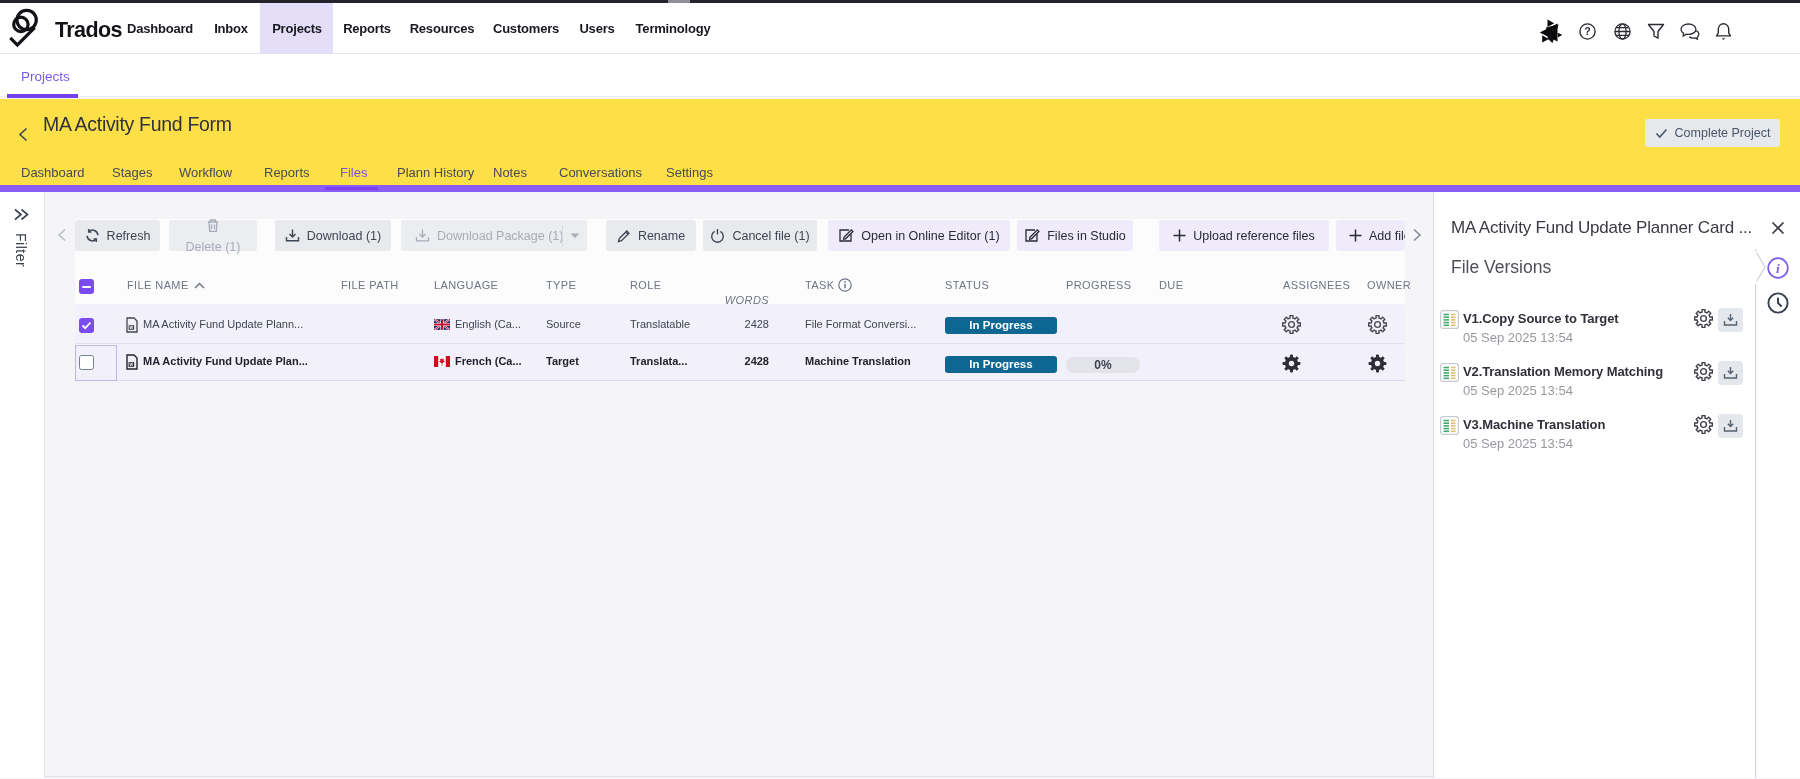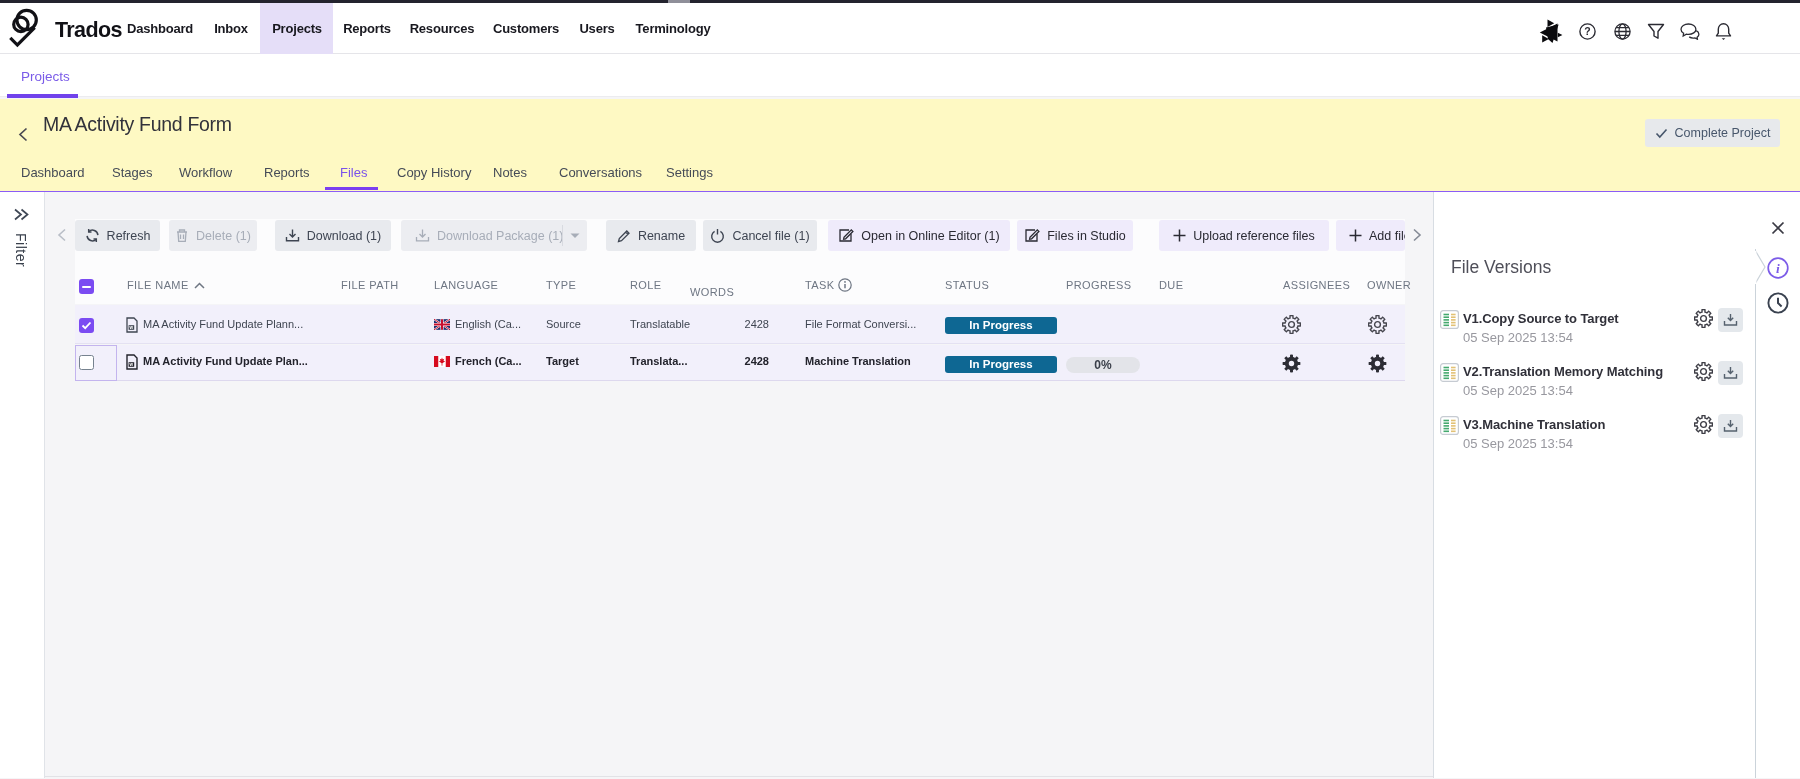--- a/index.html
+++ b/index.html
@@ -15,21 +15,21 @@
   .navitem { position:absolute; top:0; height:51px; line-height:51px; font-size:13px; font-weight:700; color:#18181F; letter-spacing:-0.2px; transform:translateX(-50%); }
   #nav-proj-bg { position:absolute; left:260px; top:0; width:73px; height:51px; background:#E5DEF8; }
   #brand { position:absolute; left:55px; top:15px; font-size:21.5px; font-weight:700; color:#111116; letter-spacing:-0.6px; }
 
   
   #crumbbar { left:0; top:54px; width:1800px; height:43px; background:#fff; border-bottom:1px solid #ECECEF; }
   #crumbbar .lnk { position:absolute; left:21px; top:15px; font-size:13.5px; color:#7A5BE8; }
   #crumbbar .ul { position:absolute; left:7px; top:40px; width:71px; height:4px; background:#7142EB; }
 
   
-  #hero { left:0; top:99px; width:1800px; height:93px; background:#fef9c3; border-bottom:1px solid #8b5cf6; }
+  #hero { left:0; top:99px; width:1800px; height:93px; background:#fde047; border-bottom:7px solid #8b5cf6; }
   #hero h1 { position:absolute; left:43px; top:14px; font-size:19.5px; font-weight:400; color:#32323B; letter-spacing:-0.3px; }
   .tab { position:absolute; top:66px; font-size:13px; color:#454B57; }
   .tab.on { color:#7A52EA; }
   #tabul { position:absolute; left:325px; top:88px; width:53px; height:3px; background:#7B3FF0; }
   #cpbtn { position:absolute; left:1645px; top:20px; width:135px; height:28px; background:#E7E9EC; border-radius:3px; color:#47566B; font-size:12.5px; display:flex; align-items:center; justify-content:center; }
 
   
   #content { left:0; top:192px; width:1800px; height:586px; background:#F5F5F7; }
   #lrail { position:absolute; left:0; top:0; width:45px; height:586px; background:#fff; border-right:1px solid #E0E3E8; }
   #lrail .flt { position:absolute; left:13px; top:41px; font-size:14px; color:#3A414D; writing-mode:vertical-rl; letter-spacing:0.5px; }
@@ -129,21 +129,21 @@
   <div class="abs" id="hero">
     <h1>MA Activity Fund Form</h1>
     <svg class="abs" style="left:18px; top:28px;" width="11" height="15" viewBox="0 0 11 15">
       <path d="M8.5 1.5 L2 7.5 L8.5 13.5" fill="none" stroke="#4A4A52" stroke-width="1.7"></path>
     </svg>
     <div class="tab" style="left:21px;">Dashboard</div>
     <div class="tab" style="left:112px;">Stages</div>
     <div class="tab" style="left:179px;">Workflow</div>
     <div class="tab" style="left:264px;">Reports</div>
     <div class="tab on" style="left:340px;">Files</div>
-    <div class="tab" style="left:397px;">Copy History</div>
+    <div class="tab" style="left:397px;">Plann History</div>
     <div class="tab" style="left:493px;">Notes</div>
     <div class="tab" style="left:559px;">Conversations</div>
     <div class="tab" style="left:666px;">Settings</div>
     <div id="tabul"></div>
     <div id="cpbtn">
       <svg width="13" height="11" viewBox="0 0 13 11" style="margin-right:7px;">
         <path d="M1.5 5.5 L4.8 9 L11.5 1.5" fill="none" stroke="#47566B" stroke-width="1.6"></path>
       </svg>
       <span>Complete Project</span>
     </div>
@@ -169,21 +169,21 @@
         <svg width="15" height="15" viewBox="0 0 15 15">
           <g fill="none" stroke="#3E4552" stroke-width="1.5">
             <path d="M12.9 7.1 A5.4 5.4 0 0 0 3.7 3.7"></path>
             <path d="M2.1 7.9 A5.4 5.4 0 0 0 11.3 11.3"></path>
             <path d="M3.7 1.1 V3.9 H6.5"></path>
             <path d="M11.3 13.9 V11.1 H8.5"></path>
           </g>
         </svg>
         <span>Refresh</span>
       </div>
-      <div class="tbtn dis" style="left:169px; width:88px;">
+      <div class="tbtn dis" style="left:169px; width:88px;flex-direction:column;">
         <svg width="14" height="15" viewBox="0 0 14 15">
           <g fill="none" stroke="#A7ADB8" stroke-width="1.3">
             <path d="M2 4 H12 M4.5 4 V2 H9.5 V4 M3 4 L3.7 13.3 H10.3 L11 4"></path>
             <path d="M5.5 6.5 V11 M8.5 6.5 V11"></path>
           </g>
         </svg>
         <span>Delete (1)</span>
       </div>
       <div class="tbtn" style="left:275px; width:116px;">
         <svg width="15" height="15" viewBox="0 0 15 15">
@@ -261,21 +261,21 @@
         <div style="position:absolute; left:3px; top:6.5px; width:9px; height:2.4px; background:#fff; border-radius:1px;"></div>
       </div>
       <div class="hcell" style="left:127px; top:87px;">FILE NAME</div>
       <svg class="abs" style="left:194px; top:90px;" width="11" height="7" viewBox="0 0 11 7">
         <path d="M1 6 L5.5 1.5 L10 6" fill="none" stroke="#6E7683" stroke-width="1.5"></path>
       </svg>
       <div class="hcell" style="left:341px; top:87px;">FILE PATH</div>
       <div class="hcell" style="left:434px; top:87px;">LANGUAGE</div>
       <div class="hcell" style="left:546px; top:87px;">TYPE</div>
       <div class="hcell" style="left:630px; top:87px;">ROLE</div>
-      <div class="hcell" style="left:690px; top:94px; width:79px; ">WORDS</div>
+      <div class="hcell" style="left:690px; top:102px; width:79px; text-align:right;font-style:italic;">WORDS</div>
       <div class="hcell" style="left:805px; top:87px;">TASK</div>
       <svg class="abs" style="left:838px; top:86px;" width="14" height="14" viewBox="0 0 14 14">
         <circle cx="7" cy="7" r="6.2" fill="none" stroke="#6E7683" stroke-width="1.2"></circle>
         <path d="M7 6 V10.2" stroke="#6E7683" stroke-width="1.5"></path>
         <circle cx="7" cy="3.9" r="0.9" fill="#6E7683"></circle>
       </svg>
       <div class="hcell" style="left:945px; top:87px;">STATUS</div>
       <div class="hcell" style="left:1066px; top:87px;">PROGRESS</div>
       <div class="hcell" style="left:1159px; top:87px;">DUE</div>
       <div class="hcell" style="left:1283px; top:87px;">ASSIGNEES</div>
@@ -343,20 +343,21 @@
       <svg class="abs" style="left:1282px; top:162px;" width="19" height="19" viewBox="0 0 19 19">
         <path d="M 8.04 0.72 A 8.9 8.9 0 0 1 10.96 0.72 L 10.99 3.07 A 6.6 6.6 0 0 1 12.99 3.90 L 14.67 2.26 A 8.9 8.9 0 0 1 16.74 4.33 L 15.10 6.01 A 6.6 6.6 0 0 1 15.93 8.01 L 18.28 8.04 A 8.9 8.9 0 0 1 18.28 10.96 L 15.93 10.99 A 6.6 6.6 0 0 1 15.10 12.99 L 16.74 14.67 A 8.9 8.9 0 0 1 14.67 16.74 L 12.99 15.10 A 6.6 6.6 0 0 1 10.99 15.93 L 10.96 18.28 A 8.9 8.9 0 0 1 8.04 18.28 L 8.01 15.93 A 6.6 6.6 0 0 1 6.01 15.10 L 4.33 16.74 A 8.9 8.9 0 0 1 2.26 14.67 L 3.90 12.99 A 6.6 6.6 0 0 1 3.07 10.99 L 0.72 10.96 A 8.9 8.9 0 0 1 0.72 8.04 L 3.07 8.01 A 6.6 6.6 0 0 1 3.90 6.01 L 2.26 4.33 A 8.9 8.9 0 0 1 4.33 2.26 L 6.01 3.90 A 6.6 6.6 0 0 1 8.01 3.07 Z" fill="#2D2D35"></path>
         <circle cx="9.5" cy="9.5" r="2.7" fill="#F2F0FB"></circle>
       </svg>
       <svg class="abs" style="left:1368px; top:162px;" width="19" height="19" viewBox="0 0 19 19">
         <path d="M 8.04 0.72 A 8.9 8.9 0 0 1 10.96 0.72 L 10.99 3.07 A 6.6 6.6 0 0 1 12.99 3.90 L 14.67 2.26 A 8.9 8.9 0 0 1 16.74 4.33 L 15.10 6.01 A 6.6 6.6 0 0 1 15.93 8.01 L 18.28 8.04 A 8.9 8.9 0 0 1 18.28 10.96 L 15.93 10.99 A 6.6 6.6 0 0 1 15.10 12.99 L 16.74 14.67 A 8.9 8.9 0 0 1 14.67 16.74 L 12.99 15.10 A 6.6 6.6 0 0 1 10.99 15.93 L 10.96 18.28 A 8.9 8.9 0 0 1 8.04 18.28 L 8.01 15.93 A 6.6 6.6 0 0 1 6.01 15.10 L 4.33 16.74 A 8.9 8.9 0 0 1 2.26 14.67 L 3.90 12.99 A 6.6 6.6 0 0 1 3.07 10.99 L 0.72 10.96 A 8.9 8.9 0 0 1 0.72 8.04 L 3.07 8.01 A 6.6 6.6 0 0 1 3.90 6.01 L 2.26 4.33 A 8.9 8.9 0 0 1 4.33 2.26 L 6.01 3.90 A 6.6 6.6 0 0 1 8.01 3.07 Z" fill="#2D2D35"></path>
         <circle cx="9.5" cy="9.5" r="2.7" fill="#F2F0FB"></circle>
       </svg>
     </div>
     <div id="rpanel">
+      <div class="abs" style="left:17px; top:26px; width:312px; font-size:17px; letter-spacing:-0.2px; color:#3A3A44; white-space:nowrap; overflow:hidden;">MA Activity Fund Update Planner Card ...</div>
       <svg class="abs" style="left:336px; top:28px;" width="16" height="16" viewBox="0 0 16 16">
         <path d="M2.5 2.5 L13.5 13.5 M13.5 2.5 L2.5 13.5" stroke="#3A3A44" stroke-width="1.7"></path>
       </svg>
       <div class="abs" style="left:17px; top:65px; font-size:17.5px; color:#4F4F59;">File Versions</div>
 
       <div class="abs" style="left:321px; top:57px; width:1px; height:529px; background:#CBD3DA;"></div>
       <svg class="abs" style="left:320.5px; top:58px;" width="12" height="36" viewBox="0 0 12 36">
         <path d="M0 0 L10 17 L0 34" fill="#fff" stroke="#CBD3DA" stroke-width="1.2"></path>
         <rect x="0" y="1" width="1.4" height="33" fill="#fff"></rect>
       </svg>

